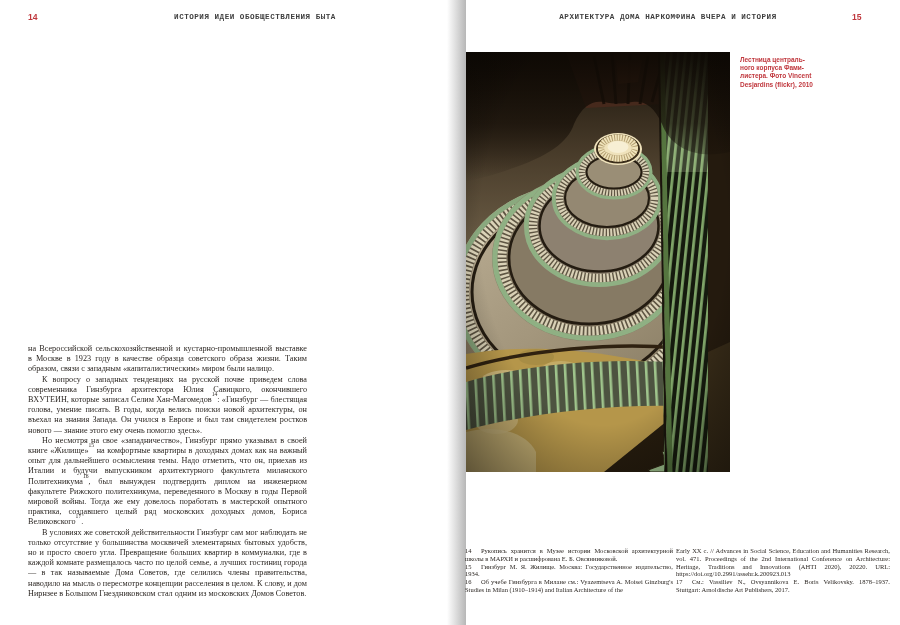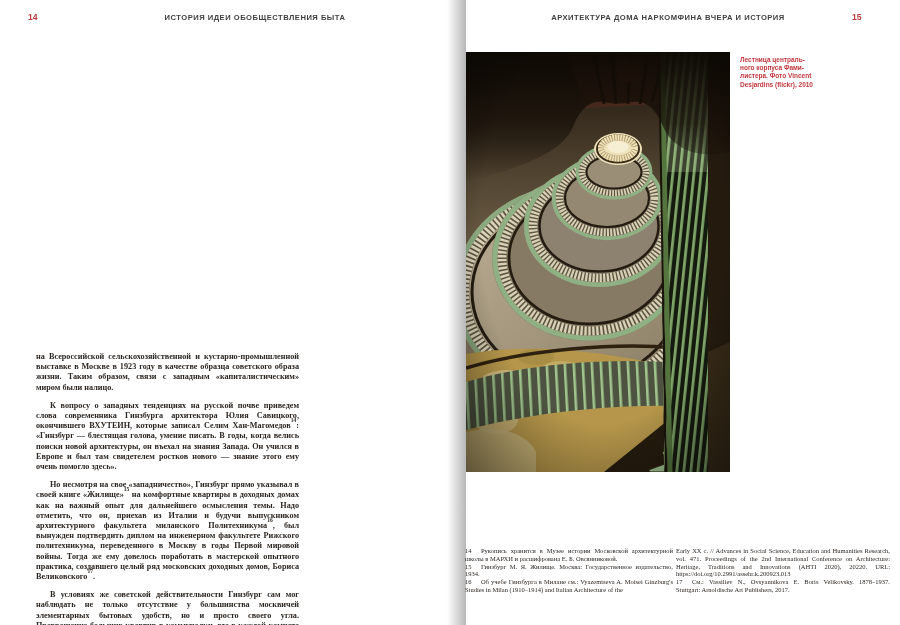--- a/index.html
+++ b/index.html
@@ -2,37 +2,37 @@
 <html><head>
 <meta charset="utf-8">
 <style>
   :root{ --red:#c0383e; --ink:#2c2723; --hdr:#3f3f3f; }
   html,body{margin:0;padding:0;}
   body{
     width:900px;height:625px;position:relative;overflow:hidden;
     background:#ffffff;font-family:"Liberation Serif",serif;color:var(--ink);
   }
   .runhead{
-    position:absolute;top:13px;font-family:Liberation Sans, sans-serif;
+    position:absolute;top:13px;font-family:Liberation Mono, monospace;
     font-size:7.6px;font-weight:700;letter-spacing:.5px;color:var(--hdr);
     white-space:nowrap;text-align:center;
   }
   #hdrL{left:120px;width:270px;}
   #hdrR{left:532px;width:272px;}
   .pgnum{
     position:absolute;top:12px;font-family:"Liberation Sans",sans-serif;
     font-size:8.6px;font-weight:700;color:var(--red);
   }
   #pnL{left:28px;} #pnR{left:852px;}
 
   .bodytext{
     position:absolute;left:28px;top:344px;width:279px;
     font-size:8.2px;line-height:10.2px;text-align:justify;
   }
-  .para{margin:8px;font-weight:bold;}
+  .para{margin:0;}
   .para.ind{text-indent:14px;}
   .para sup{font-size:5.6px;line-height:0;position:relative;top:-2.4px;}
 
   .gutter{
     position:absolute;left:447px;top:0;width:19px;height:625px;
     background:linear-gradient(to right, rgba(120,120,120,0), rgba(95,95,95,.45));
     pointer-events:none;
   }
 
   .photo{

